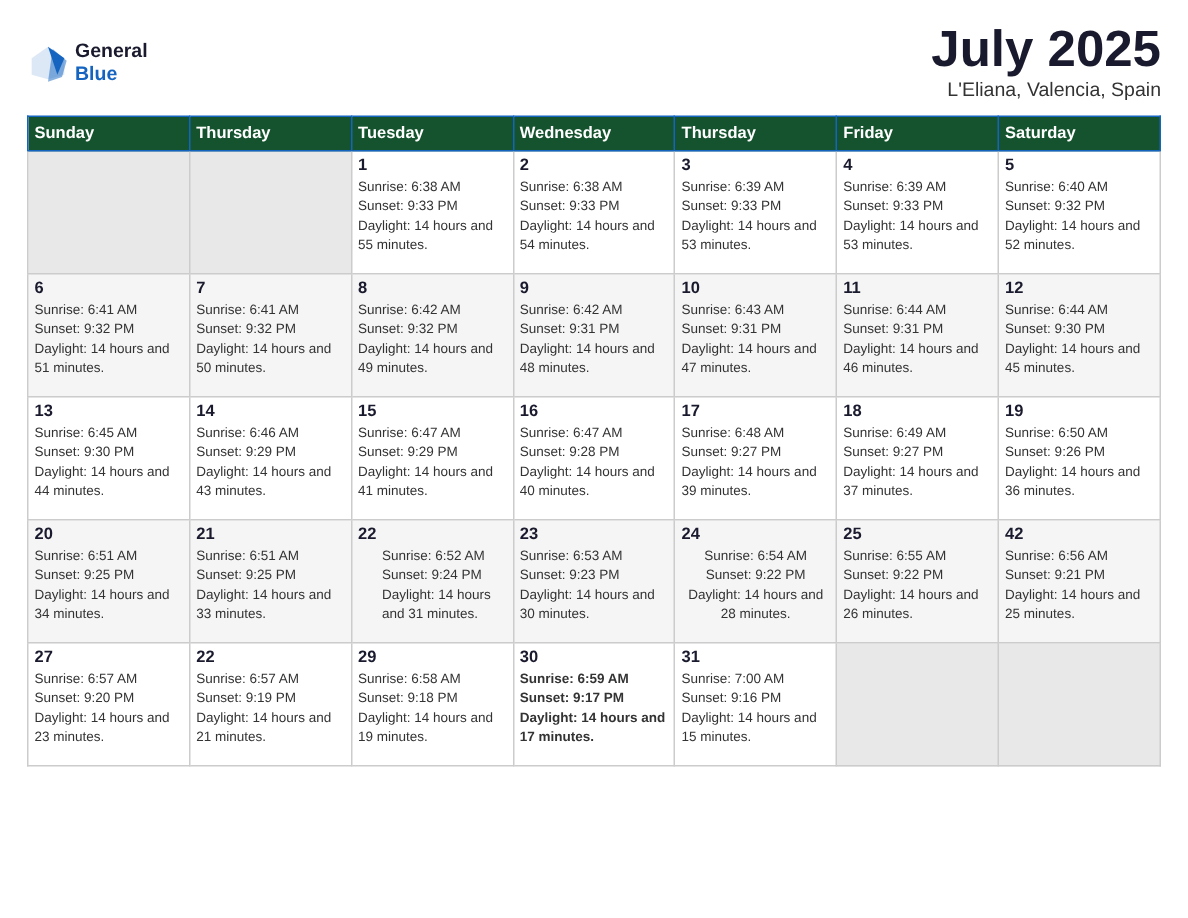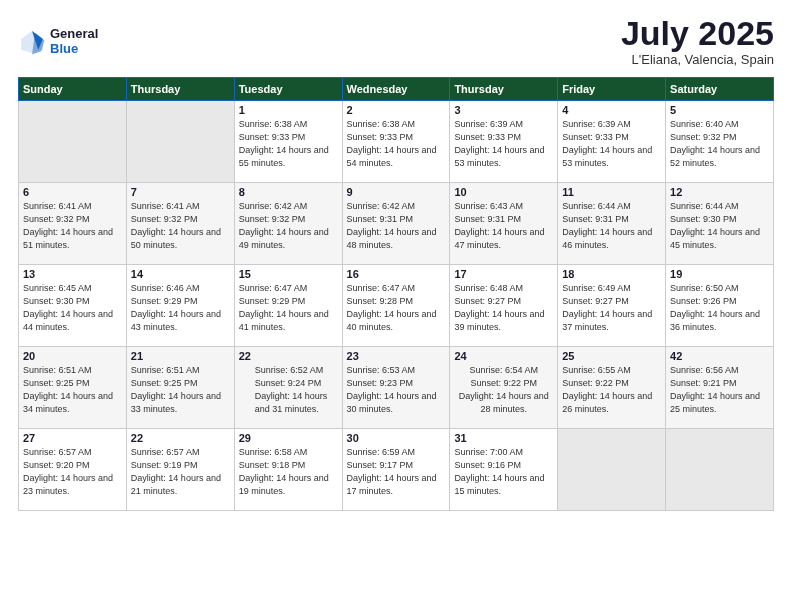--- a/index.html
+++ b/index.html
@@ -310,21 +310,21 @@
 Daylight: 14 hours and 21 minutes.</div>
           </td>
           <td>
             <div class="day-number">29</div>
             <div class="day-info" style="white-space: pre-line;">Sunrise: 6:58 AM
 Sunset: 9:18 PM
 Daylight: 14 hours and 19 minutes.</div>
           </td>
           <td>
             <div class="day-number">30</div>
-            <div class="day-info" style="white-space: pre-line;">Sunrise: 6:59 AM
+            <div class="day-info" style="white-space: pre-line; font-weight: bold;">Sunrise: 6:59 AM
 Sunset: 9:17 PM
 Daylight: 14 hours and 17 minutes.</div>
           </td>
           <td>
             <div class="day-number">31</div>
             <div class="day-info" style="white-space: pre-line;">Sunrise: 7:00 AM
 Sunset: 9:16 PM
 Daylight: 14 hours and 15 minutes.</div>
           </td>
           <td class="empty"></td>

